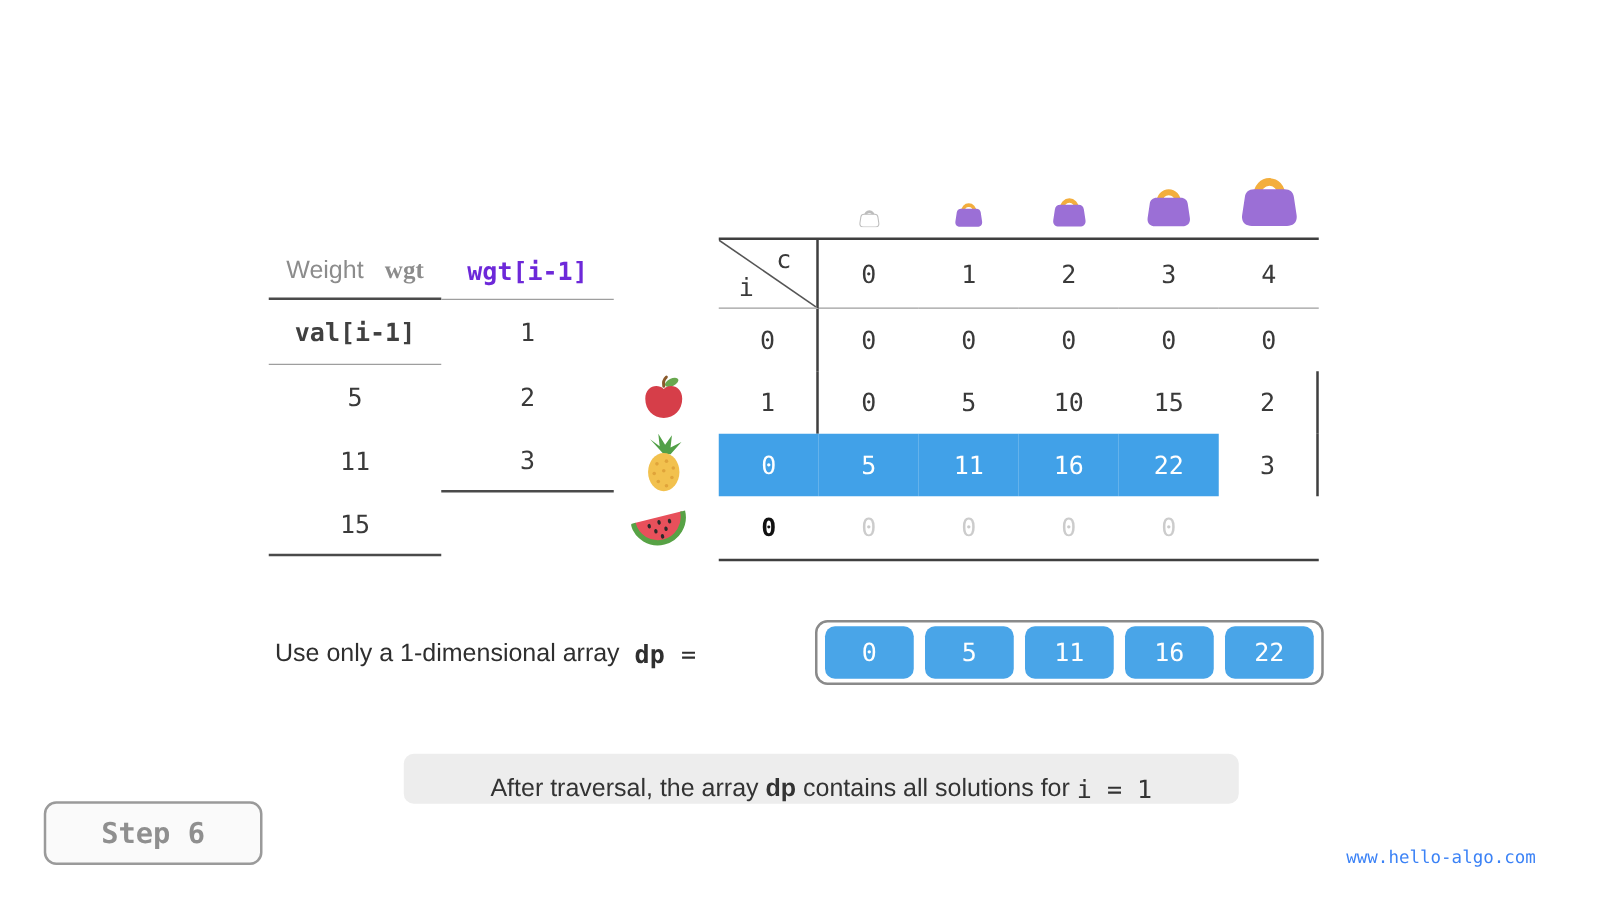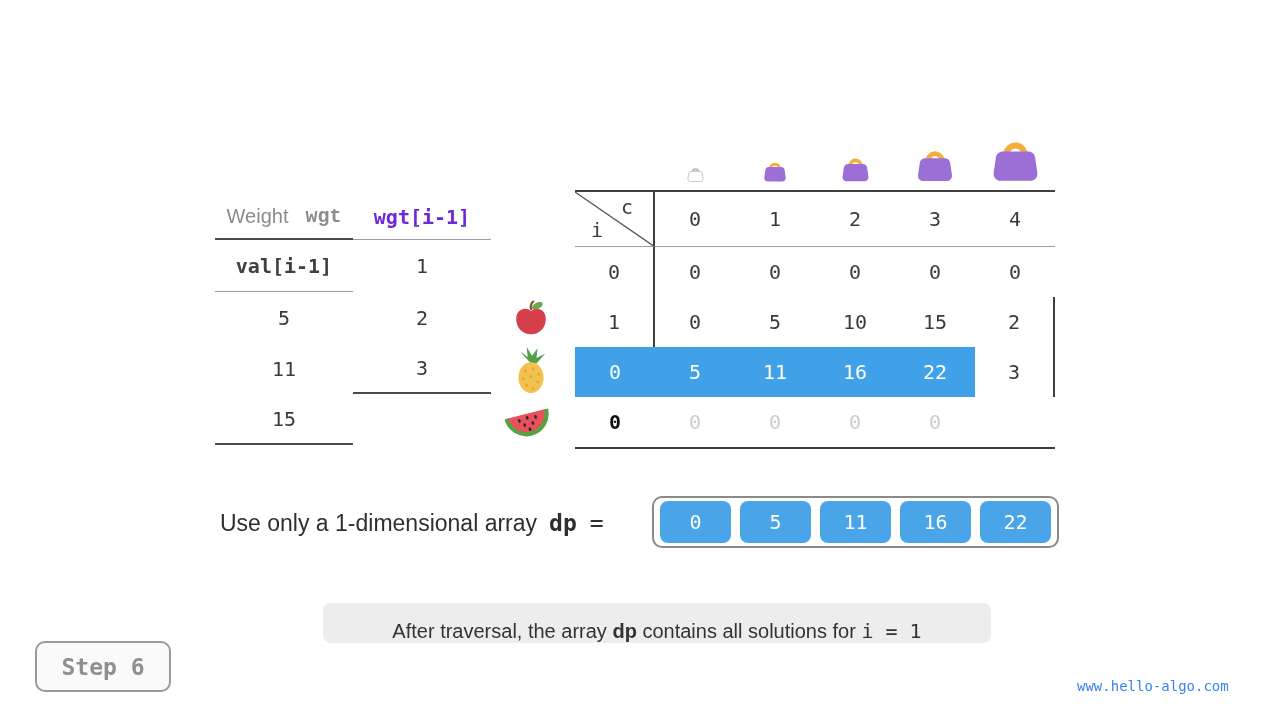--- a/index.html
+++ b/index.html
@@ -9,21 +9,21 @@
   }
 
   
   .items-table{
     position:absolute;left:215px;top:195px;width:276px;
     display:grid;grid-template-columns:1fr 1fr;
     grid-template-rows:45px 52px 51px 51px 51px;
   }
   .items-table .cell{display:flex;align-items:center;justify-content:center;font-size:20px;}
   .items-table .hdr{color:#8c8c8c;border-bottom:2px solid #4a4a4a;}
-  .items-table .hdr .code{font-family:Liberation Mono, monospace;font-weight:bold;margin-left:17px;}
+  .items-table .hdr .code{font-family:Liberation Serif, serif;font-weight:bold;margin-left:17px;}
   .items-table .formula{font-family:"DejaVu Sans Mono",monospace;font-weight:bold;border-bottom:1px solid #9e9e9e;}
   .items-table .formula.wgt{color:#6d28d9;}
   .items-table .formula.val{color:#404040;}
   .items-table .num{font-family:"DejaVu Sans Mono",monospace;}
   .items-table .lastrow{border-bottom:2px solid #4a4a4a;}
 
   
   .fruit{position:absolute;}
 
   
@@ -51,21 +51,21 @@
   .dp-table .corner svg{position:absolute;inset:0;}
   .dp-table .corner .cvar{position:absolute;top:3px;right:20px;font-size:20px;}
   .dp-table .corner .ivar{position:absolute;bottom:4px;left:16px;font-size:20px;}
   .dp-table .hl{background:#41a1e8;color:#ffffff;}
   .dp-table .cur{font-weight:bold;color:#111111;}
   .dp-table .dim{color:#cccccc;}
 
   
   .dp-line-text{
     position:absolute;left:220px;top:508px;height:30px;
-    display:flex;align-items:center;font-size:23px;color:#2f2f2f;
+    display:flex;align-items:center;font-size:20px;color:#2f2f2f;
   }
   .dp-line-text .var{font-family:"DejaVu Sans Mono",monospace;font-weight:bold;margin-left:12px;}
   .dp-line-text .eq{font-family:"DejaVu Sans Mono",monospace;margin-left:13px;}
   .dp-array{
     position:absolute;left:652px;top:496px;width:407px;height:52px;box-sizing:border-box;
     border:2px solid #8a8a8a;border-radius:10px;background:#ffffff;
     display:flex;align-items:center;justify-content:center;gap:9px;padding:0 5px;
   }
   .dp-array .acell{
     width:71px;height:42px;border-radius:8px;background:#49a5e8;
@@ -78,21 +78,21 @@
     position:absolute;left:323px;top:603px;width:668px;height:40px;
     background:#ededed;border-radius:8px;
     display:flex;align-items:flex-end;justify-content:center;
     font-size:20px;color:#333333;white-space:pre;
   }
   .caption .var{font-weight:bold;}
   .caption .code{font-family:"DejaVu Sans Mono",monospace;}
 
   
   .step-badge{
-    position:absolute;left:35px;top:641px;width:136px;height:51px;box-sizing:border-box;
+    position:absolute;left:35px;top:641px;width:175px;height:51px;box-sizing:border-box;
     border:2px solid #9a9a9a;border-radius:10px;background:#fafafa;
     display:flex;align-items:center;justify-content:center;
     font-family:"DejaVu Sans Mono",monospace;font-weight:bold;font-size:23px;color:#8f8f8f;
   }
   .watermark{
     position:absolute;left:1077px;top:678px;
     font-family:"DejaVu Sans Mono",monospace;font-size:14px;color:#3b82f6;text-align:right;
   }
 </style>
 </head>

